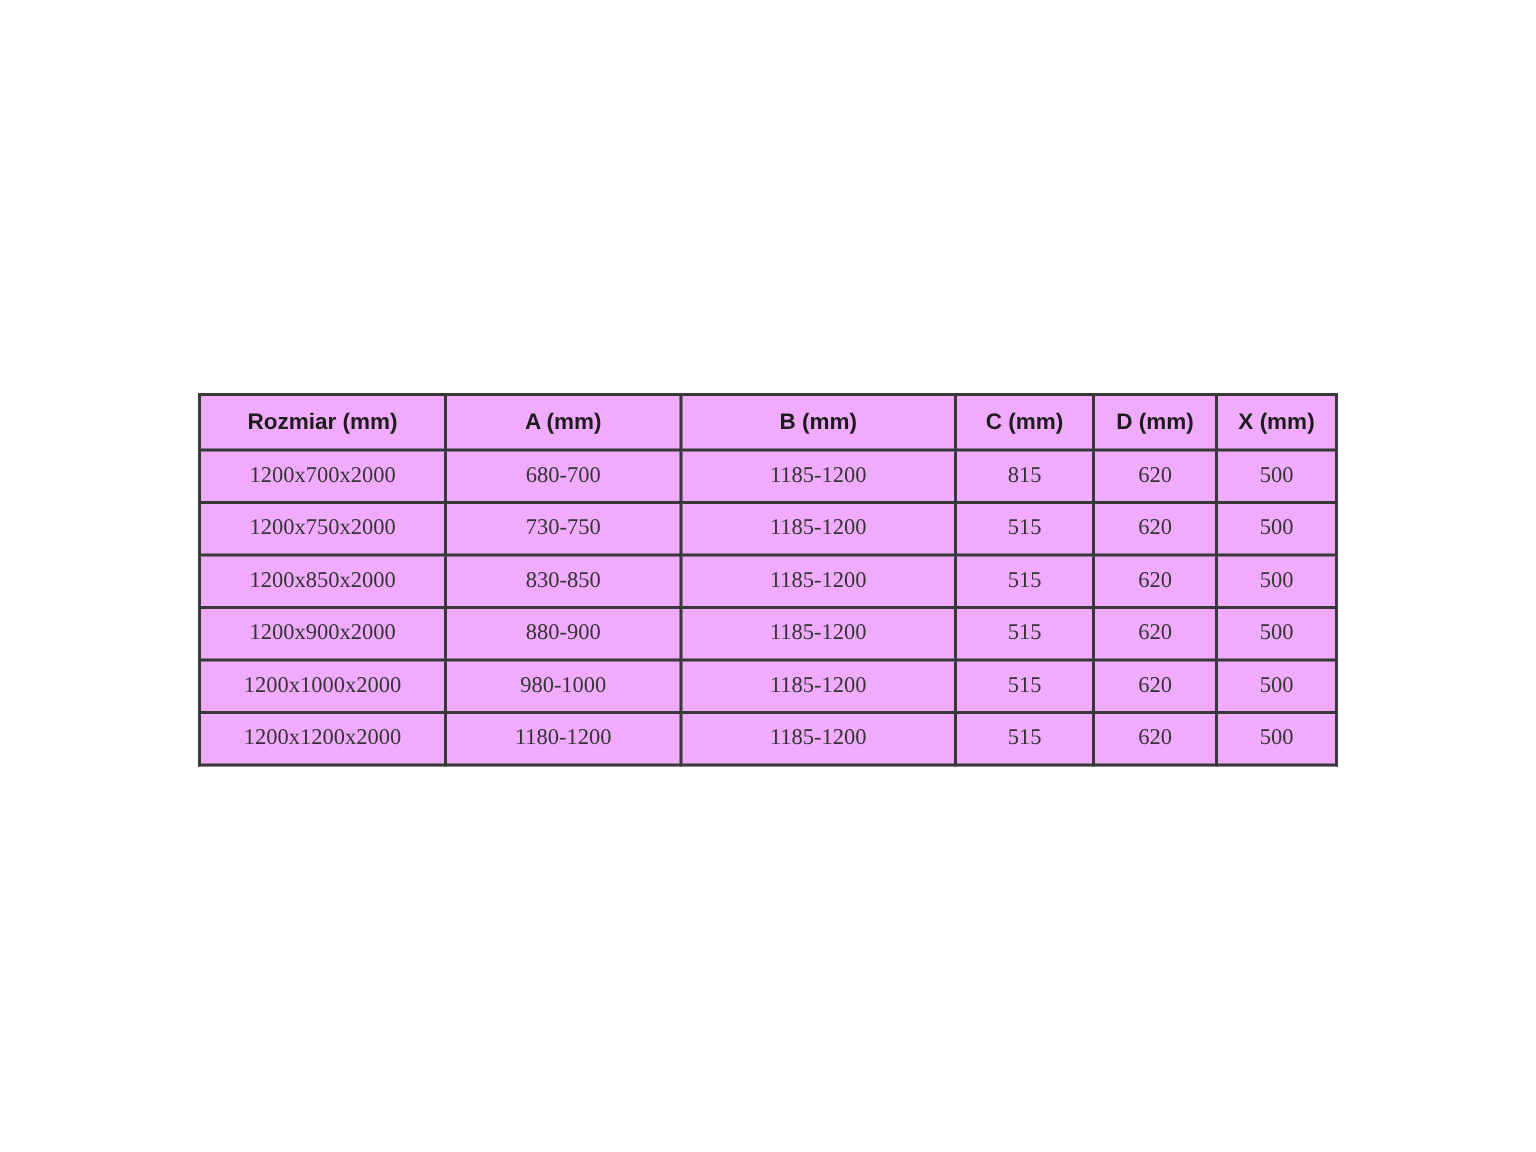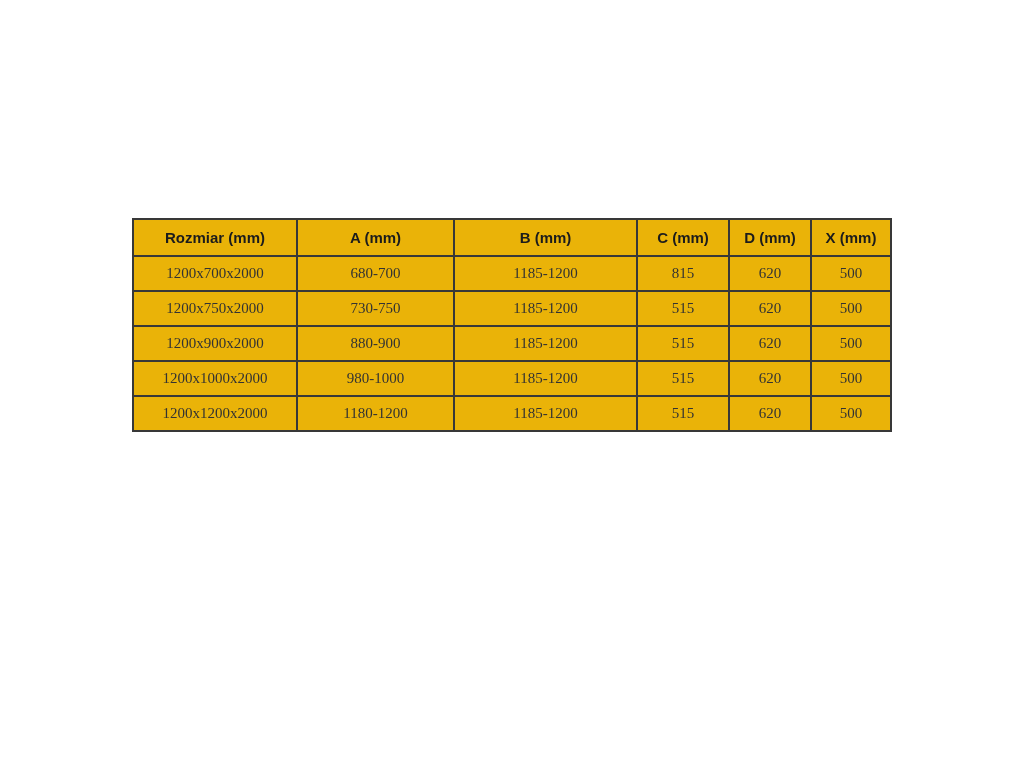--- a/index.html
+++ b/index.html
@@ -19,21 +19,22 @@
   }
   .table-wrap {
     position: absolute;
     left: 132px;
     top: 218px;
   }
   table.dim-table {
     border-collapse: collapse;
     table-layout: fixed;
     width: 758px;
-    background: #eab308;
+    background: #f0abfc;
+    margin-top: 44px;
   }
   table.dim-table th,
   table.dim-table td {
     border: 2px solid #383838;
     text-align: center;
     vertical-align: middle;
     padding: 0;
     font-size: 15px;
     line-height: 1;
     white-space: nowrap;
@@ -92,20 +93,28 @@
           </tr>
           <tr>
             <td>1200x750x2000</td>
             <td>730-750</td>
             <td>1185-1200</td>
             <td>515</td>
             <td>620</td>
             <td>500</td>
           </tr>
           <tr>
+            <td>1200x850x2000</td>
+            <td>830-850</td>
+            <td>1185-1200</td>
+            <td>515</td>
+            <td>620</td>
+            <td>500</td>
+          </tr>
+          <tr>
             <td>1200x900x2000</td>
             <td>880-900</td>
             <td>1185-1200</td>
             <td>515</td>
             <td>620</td>
             <td>500</td>
           </tr>
           <tr>
             <td>1200x1000x2000</td>
             <td>980-1000</td>

